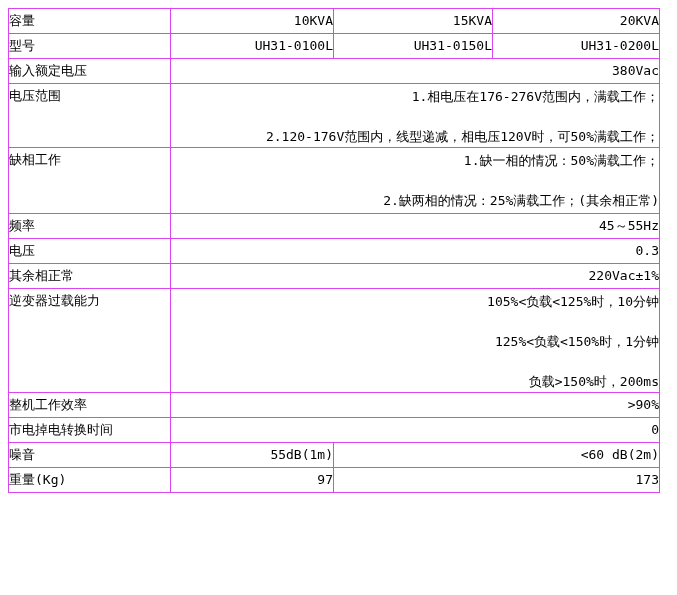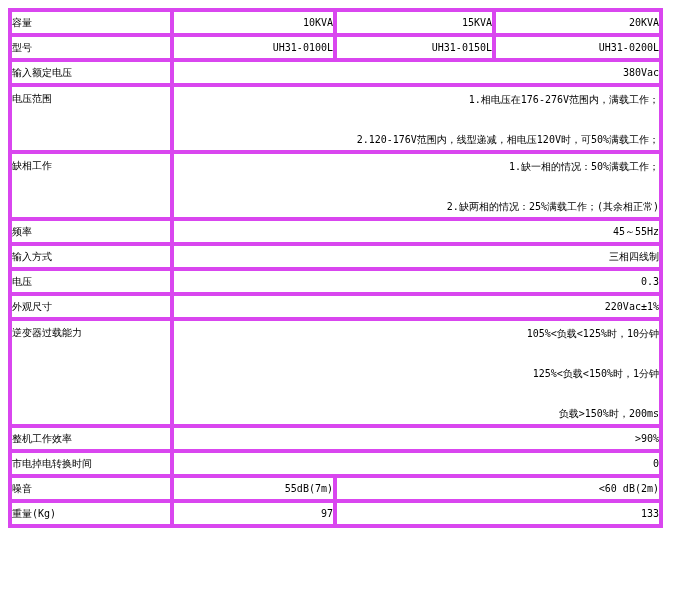--- a/index.html
+++ b/index.html
@@ -17,22 +17,22 @@
     overflow: hidden;
   }
   table.spec {
     border-collapse: collapse;
     table-layout: fixed;
     margin: 8px 0 0 8px;
     width: 651px;
     background: #ffffff;
   }
   table.spec td {
-    border: 4px solid #d946ef;
-    font-size: 10px;
+    border: 1px solid #d946ef;
+    font-size: 13px;
     line-height: 18px;
     padding: 0;
     overflow: hidden;
     vertical-align: middle;
     white-space: nowrap;
   }
   td.label {
     text-align: left;
     padding-left: 10px;
   }
@@ -98,34 +98,30 @@
         <div class="pgap"></div>
         <div class="pline">2.缺两相的情况：25%满载工作；(其余相正常)</div>
       </td>
     </tr>
 
     <tr class="std">
       <td class="label">频率</td>
       <td class="value" colspan="3">45～55Hz</td>
     </tr>
 
-    <tr class="std">
-      <td class="label">输入方式</td>
-      <td class="value" colspan="3">三相四线制</td>
-    </tr>
 
 
 
     <tr class="std">
       <td class="label">电压</td>
       <td class="value" colspan="3">0.3</td>
     </tr>
 
     <tr class="std">
-      <td class="label">外观尺寸</td>
+      <td class="label">其余相正常</td>
       <td class="value" colspan="3">220Vac±1%</td>
     </tr>
 
     <tr class="t104 tall">
       <td class="label">逆变器过载能力</td>
       <td class="value" colspan="3">
         <div class="pline">105%&lt;负载&lt;125%时，10分钟</div>
         <div class="pgap"></div>
         <div class="pline">125%&lt;负载&lt;150%时，1分钟</div>
         <div class="pgap"></div>
@@ -138,26 +134,26 @@
       <td class="value" colspan="3">&gt;90%</td>
     </tr>
 
     <tr class="std">
       <td class="label">市电掉电转换时间</td>
       <td class="value" colspan="3">0</td>
     </tr>
 
     <tr class="std">
       <td class="label">噪音</td>
-      <td class="value">55dB(7m)</td>
+      <td class="value">55dB(1m)</td>
       <td class="value" colspan="2">&lt;60 dB(2m)</td>
     </tr>
 
 
     <tr class="std">
       <td class="label">重量(Kg)</td>
       <td class="value">97</td>
-      <td class="value" colspan="2">133</td>
+      <td class="value" colspan="2">173</td>
     </tr>
 
   </tbody>
     </table>
 </div>
 
 </body></html>

